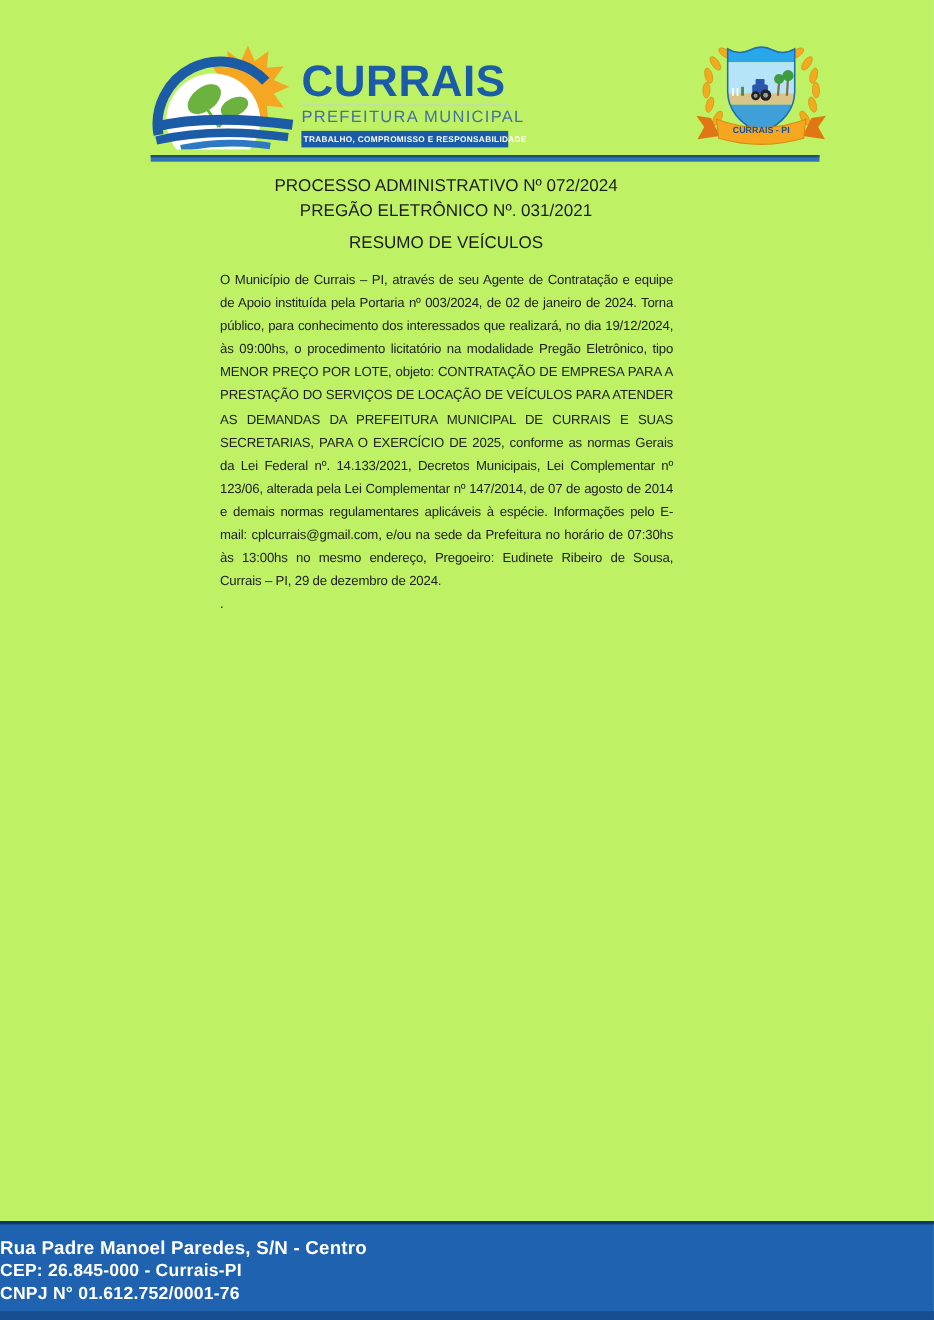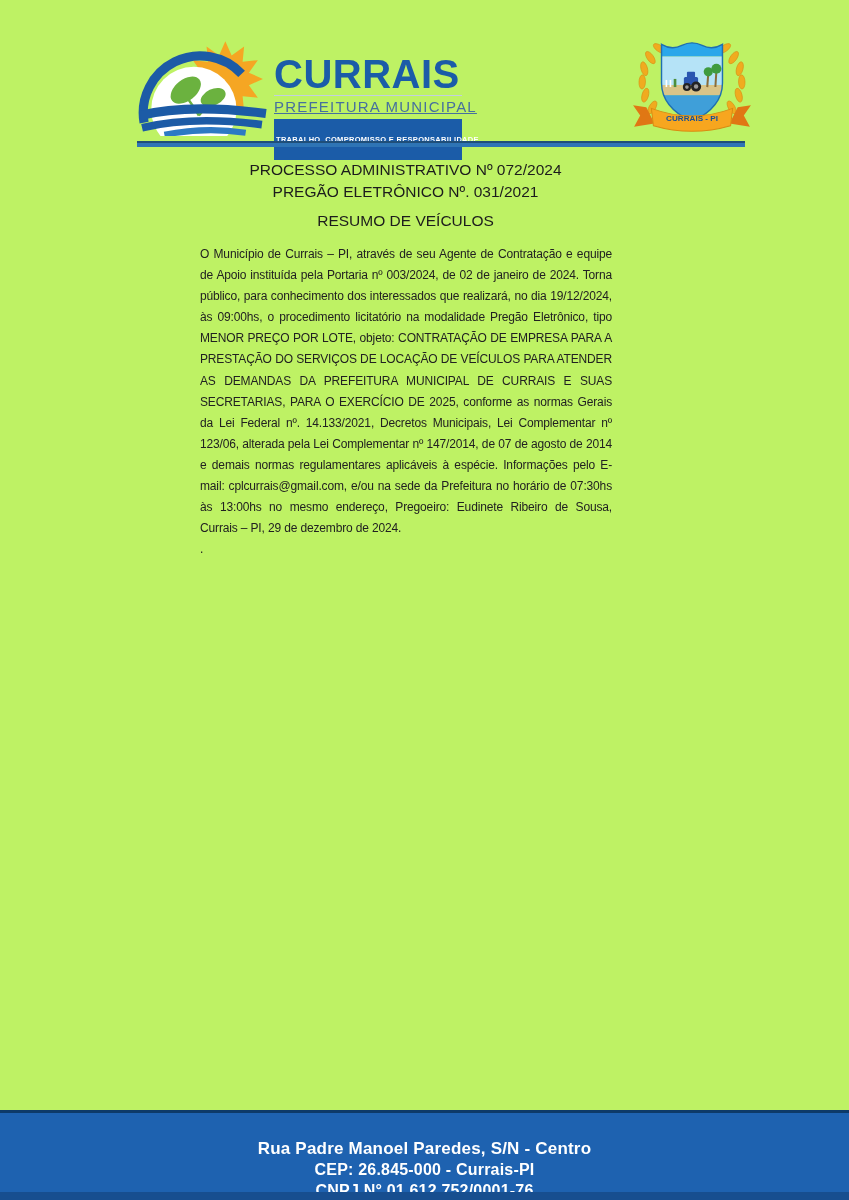--- a/index.html
+++ b/index.html
@@ -40,31 +40,30 @@
     border-top: 1px solid #c2cfdf;
     margin: 3px 0 2px 0;
   }
   .logo-subtitle {
     font-size: 15px;
     letter-spacing: 1.2px;
     color: #46709e;
     white-space: nowrap;
     text-align: left;
     line-height: 18px;
-    text-decoration: underline;
   }
   .logo-banner {
     margin-top: 3px;
     background: #1b5ca8;
     color: #ffffff;
     font-size: 7.5px;
     font-weight: bold;
     letter-spacing: 0.3px;
     text-align: center;
-    padding: 16px 2px;
+    padding: 3px 2px;
     white-space: nowrap;
   }
   .crest {
     position: absolute;
     left: 628px; top: 34px;
     width: 128px; height: 100px;
   }
 
   
   .header-rule {
@@ -113,22 +112,22 @@
     background: #1e62b0;
     border-top: 3px solid #0d3a69;
   }
   .footer-strip {
     position: absolute;
     left: 0; bottom: 0;
     width: 100%; height: 8px;
     background: #174e8f;
   }
   .footer-lines {
-    padding-top: 25px;
-    text-align: center;
+    padding-top: 11px;
+    text-align: left;
     color: #ffffff;
     font-weight: bold;
     letter-spacing: 0.2px;
   }
   .footer-line-1 { font-size: 17px; line-height: 21px; }
   .footer-line-2 { font-size: 16px; line-height: 21px; }
   .footer-line-3 { font-size: 16px; line-height: 21px; }
 </style>
 </head>
 <body>

